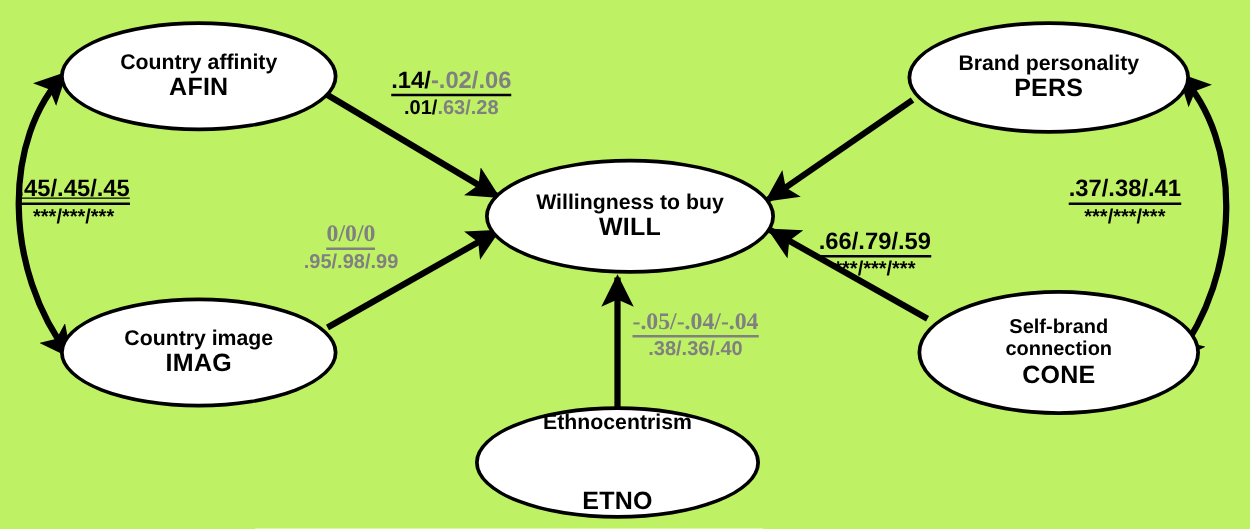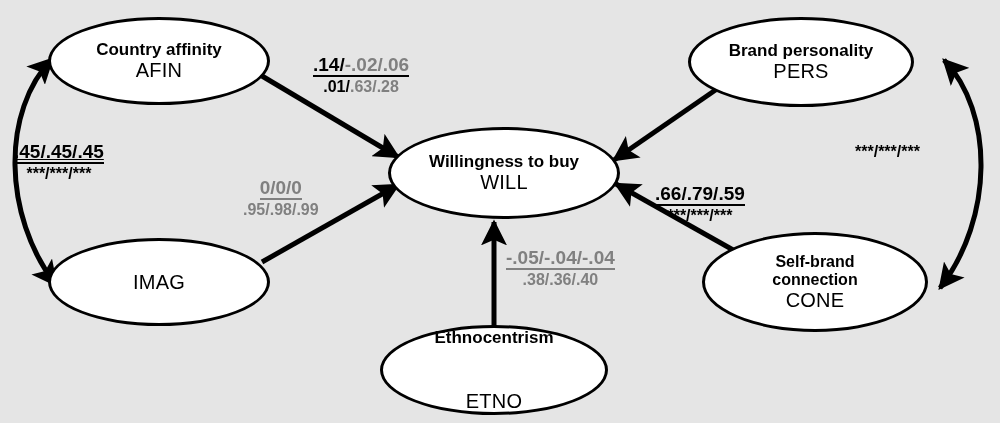--- a/index.html
+++ b/index.html
@@ -8,21 +8,21 @@
     padding: 0;
     background: #ffffff;
   }
   body {
     font-family: "Liberation Sans", sans-serif;
   }
   #diagram-root {
     position: relative;
     width: 1000px;
     height: 423px;
-    background: #e5e5e5;
+    background: #bef264;
     overflow: hidden;
   }
   #edge-layer {
     position: absolute;
     left: 0;
     top: 0;
     width: 1000px;
     height: 423px;
   }
   .node {
@@ -42,40 +42,41 @@
     display: block;
     line-height: 1.12;
     white-space: nowrap;
   }
   .node-name {
     font-size: 17px;
     font-weight: bold;
   }
   .node-code {
     font-size: 20px;
-    font-weight: normal;
+    font-weight: bold;
     letter-spacing: 0.2px;
   }
   .node-name.small { font-size: 16px; }
 
   .edge-label {
     position: absolute;
     text-align: center;
     white-space: nowrap;
     line-height: 1.0;
   }
   .coef-row {
     font-size: 19px;
     font-weight: bold;
     border-bottom: 2px solid #000000;
     padding-bottom: 1px;
     display: inline-block;
   }
   .coef-row.gray-rule {
     border-bottom-color: #808080;
+    font-family: Liberation Serif, serif;
   }
   .sig-row {
     font-size: 16px;
     font-weight: bold;
     margin-top: 2px;
     display: block;
   }
   .seg-black { color: #000000; text-align: right; }
   .seg-gray  { color: #808080; }
 </style>
@@ -105,34 +106,35 @@
 
     <path d="M 944 60 C 994 112, 994 218, 940 288" fill="none" stroke="#000000" stroke-width="5" marker-start="url(#arrowhead)" marker-end="url(#arrowhead)"></path>
   </svg>
 
   <div class="node" style="left:48px; top:17px; width:222px; height:88px;">
     <span class="node-line node-name">Country affinity</span>
     <span class="node-line node-code">AFIN</span>
   </div>
 
   <div class="node" style="left:48px; top:238px; width:222px; height:88px;">
+    <span class="node-line node-name">Country image</span>
     <span class="node-line node-code">IMAG</span>
   </div>
 
   <div class="node" style="left:388px; top:127px; width:232px; height:92px;">
     <span class="node-line node-name">Willingness to buy</span>
     <span class="node-line node-code">WILL</span>
   </div>
 
-  <div class="node" style="left:688px; top:17px; width:226px; height:90px;">
+  <div class="node" style="left:726px; top:17px; width:226px; height:90px;">
     <span class="node-line node-name">Brand personality</span>
     <span class="node-line node-code">PERS</span>
   </div>
 
-  <div class="node" style="left:702px; top:232px; width:226px; height:100px;">
+  <div class="node" style="left:734px; top:232px; width:226px; height:100px;">
     <span class="node-line node-name small">Self-brand</span>
     <span class="node-line node-name small">connection</span>
     <span class="node-line node-code">CONE</span>
   </div>
 
   <div class="node" style="left:380px; top:325px; width:228px; height:90px;justify-content:space-between;">
     <span class="node-line node-name">Ethnocentrism</span>
     <span class="node-line node-code">ETNO</span>
   </div>
 
@@ -151,20 +153,21 @@
     <span class="sig-row"><span class="seg-black" style="color: rgb(0, 0, 0);">***/***/***</span></span>
   </div>
 
 
   <div class="edge-label" style="left:655px; top:184px;">
     <span class="coef-row"><span class="seg-black" style="color: rgb(0, 0, 0);">.66/.79/.59</span></span>
     <span class="sig-row"><span class="seg-black" style="color: rgb(0, 0, 0);">***/***/***</span></span>
   </div>
 
   <div class="edge-label" style="left:855px; top:142px;">
+    <span class="coef-row"><span class="seg-black" style="color: rgb(0, 0, 0);">.37/.38/.41</span></span>
     <span class="sig-row"><span class="seg-black" style="color: rgb(0, 0, 0);">***/***/***</span></span>
   </div>
 
   <div class="edge-label" style="left:506px; top:248px;">
     <span class="coef-row gray-rule"><span class="seg-gray" style="color: rgb(128, 128, 128);">-.05/-.04/-.04</span></span>
     <span class="sig-row"><span class="seg-gray" style="color: rgb(128, 128, 128);">.38/.36/.40</span></span>
   </div>
 
 </div>
 

